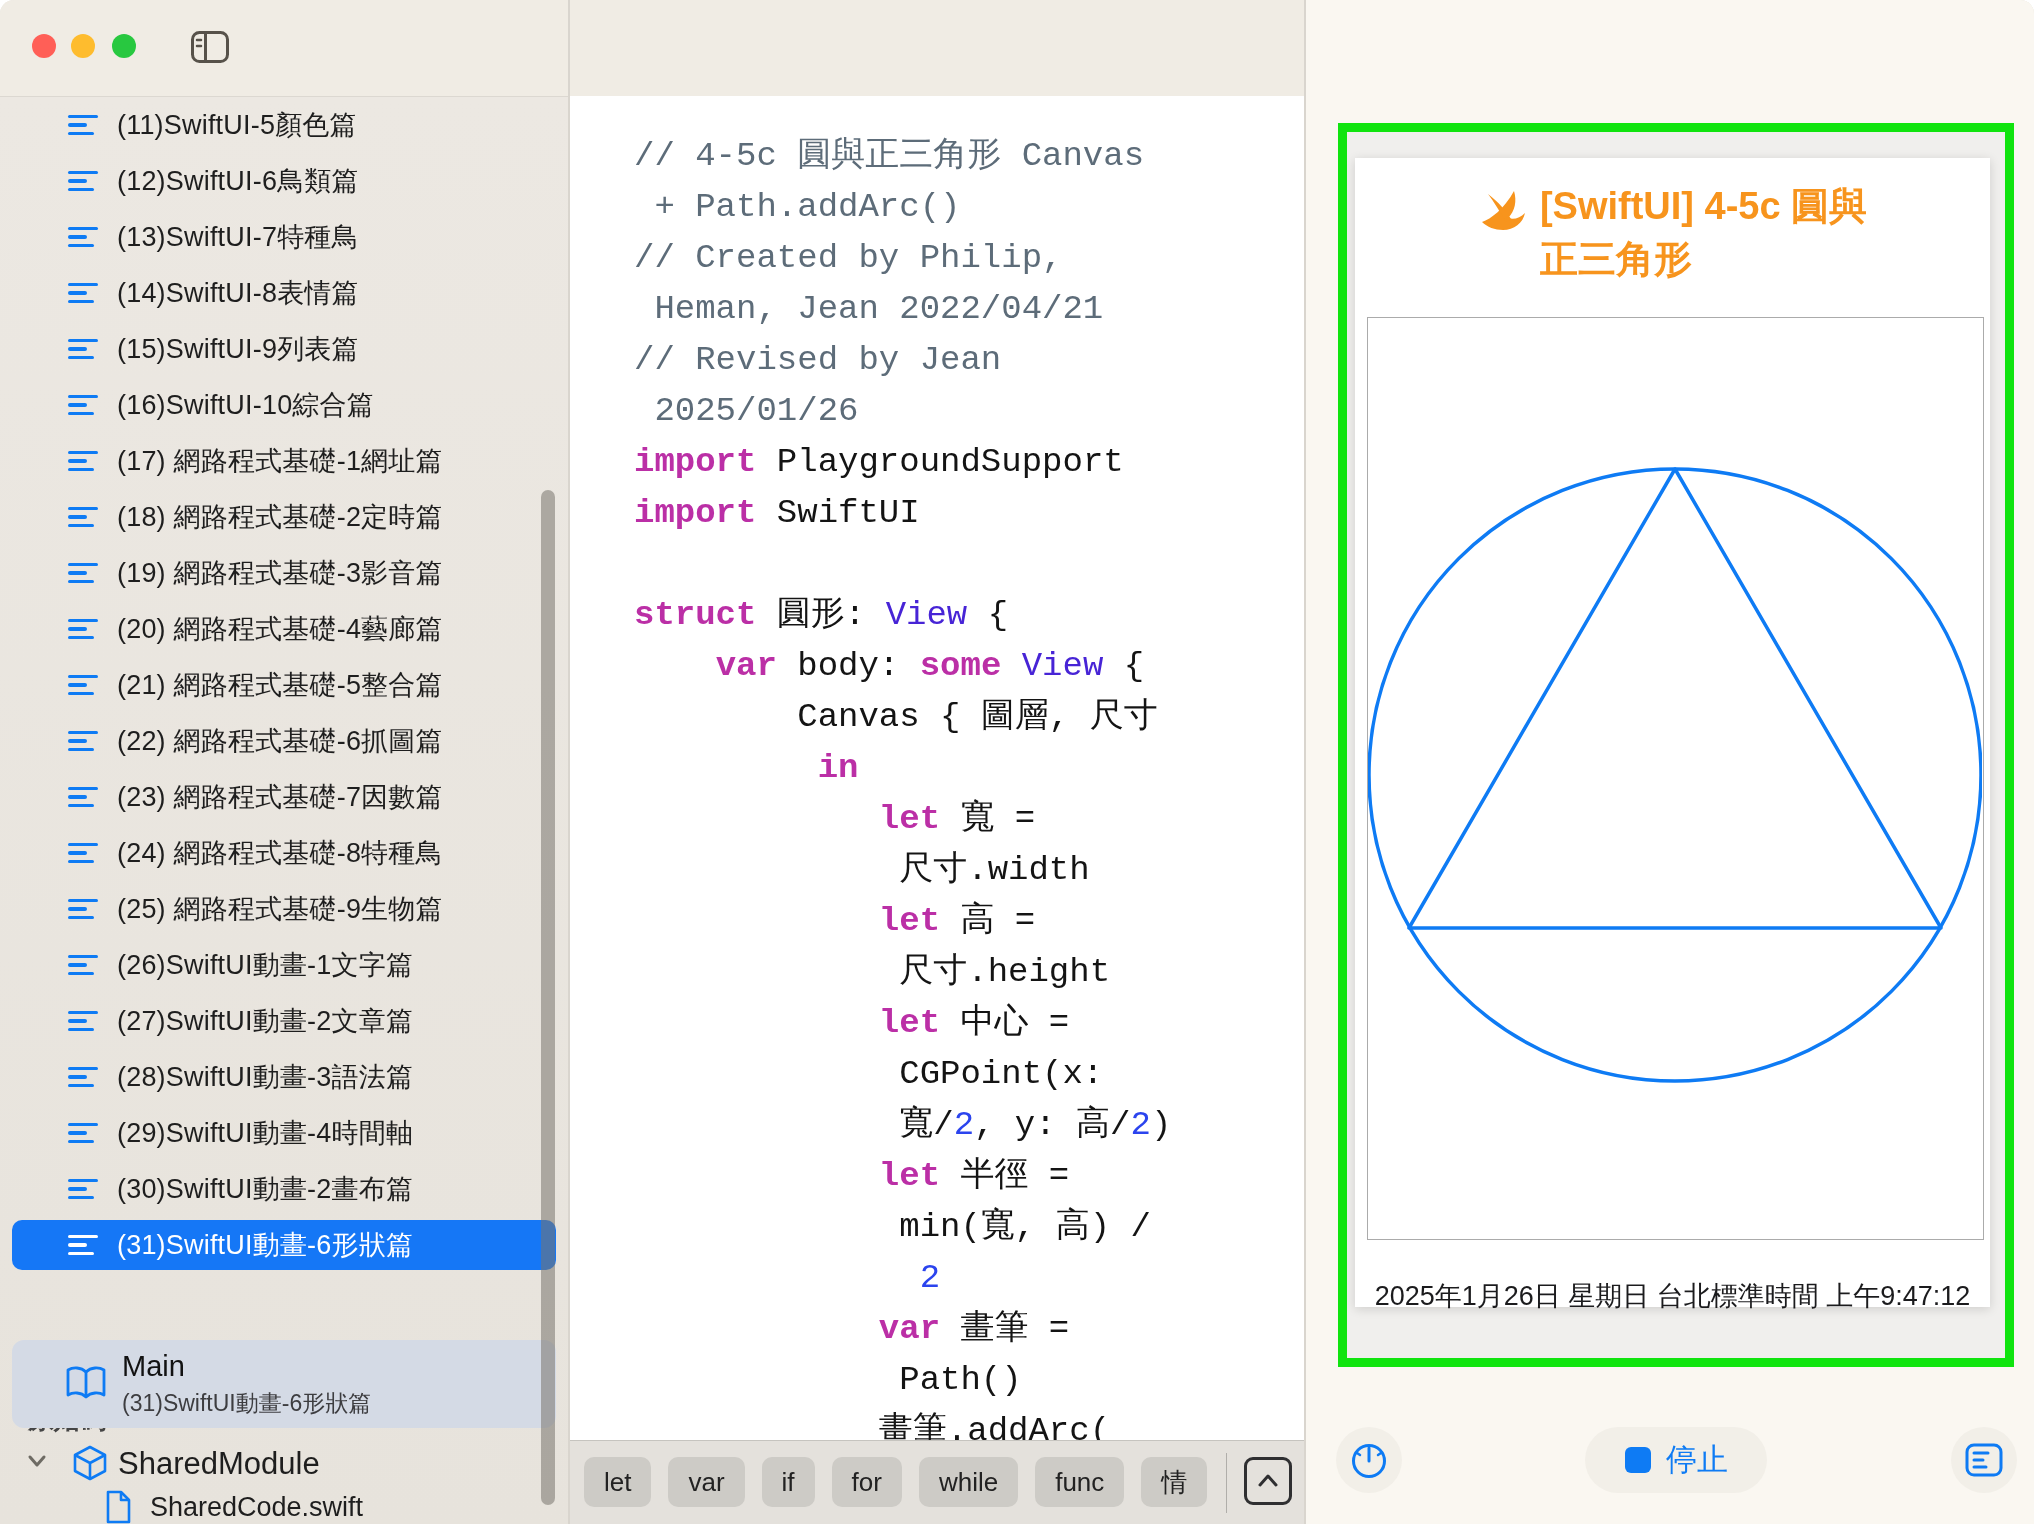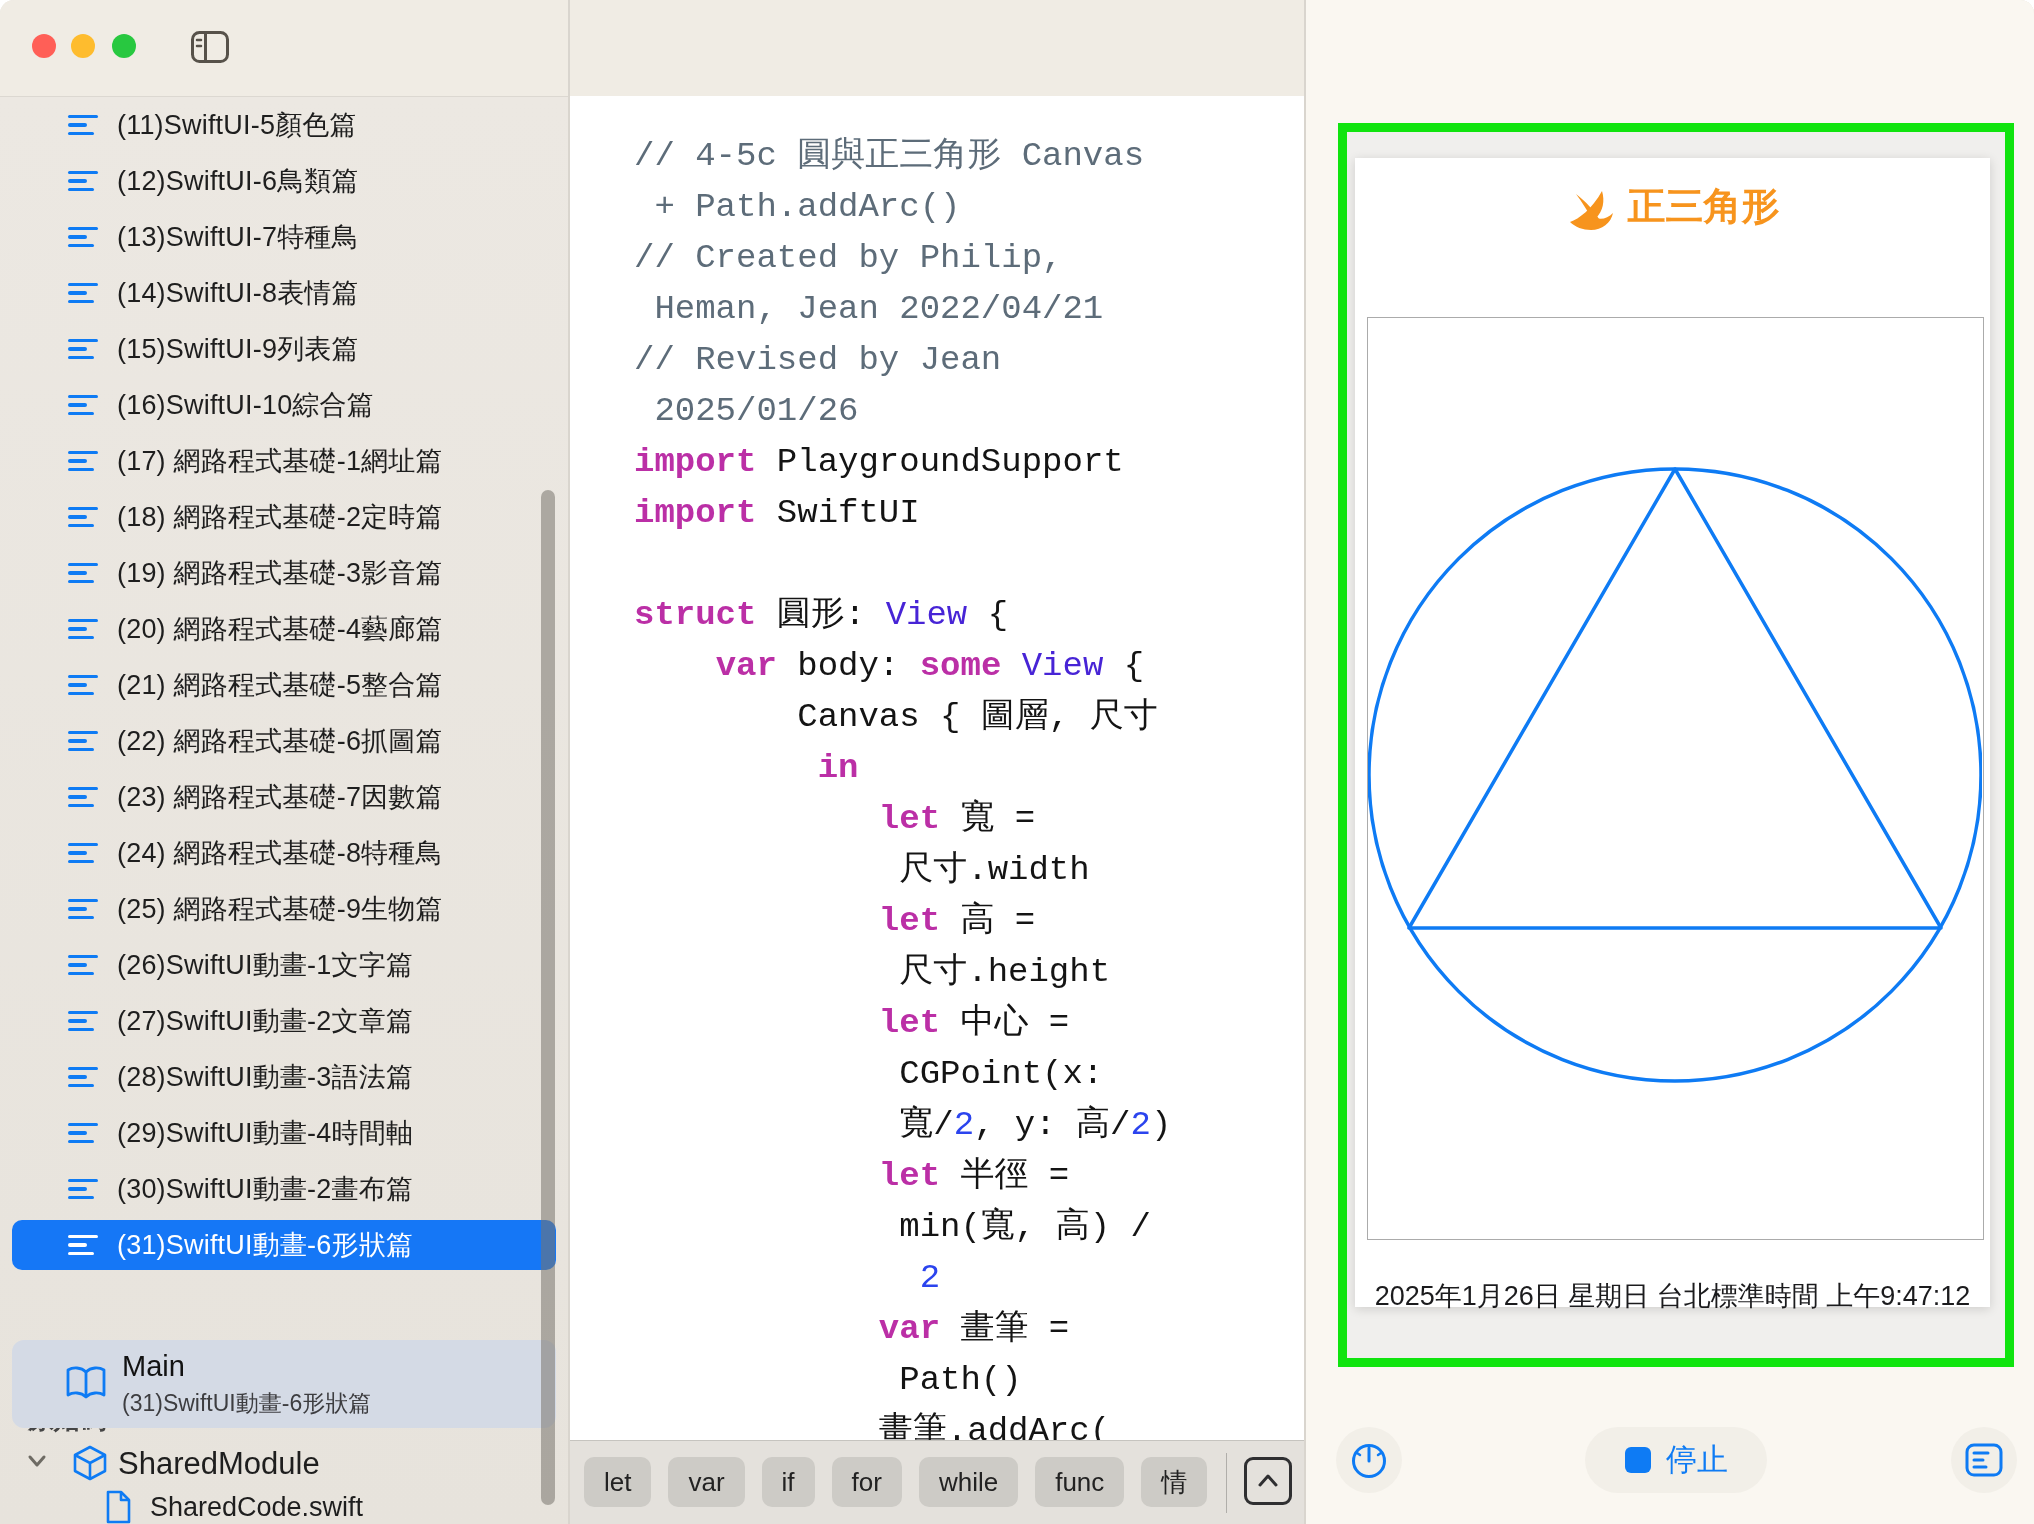--- a/index.html
+++ b/index.html
@@ -407,20 +407,21 @@
 
     <div id="live-card">
       <div id="card-title">
         <div id="swift-logo">
           <svg width="50" height="48" viewBox="0 0 50 48">
             <path d="M4 38 C13 35 26 25 36 7 C39 17 37 27 30 34 C36 36 42 34 47 29 C45 39 36 46 25 46 C17 46 9 43 4 38 Z" fill="#F7941D"></path>
             <path d="M10 10 C20 18 28 26 33 35 L28 38 C22 28 16 18 10 10 Z" fill="#F7941D"></path>
           </svg>
         </div>
         <div>
+          <div class="title-text">[SwiftUI] 4-5c 圓與</div>
           <div class="title-text">正三角形</div>
         </div>
       </div>
 
       <div id="draw-box">
         <svg width="614" height="920" viewBox="0 0 614 920">
           <circle cx="307" cy="457" r="306" fill="none" stroke="#0E7BF4" stroke-width="3.5"></circle>
           <polygon points="307,151 41,610 573,610" fill="none" stroke="#0E7BF4" stroke-width="3.5" stroke-linejoin="round"></polygon>
         </svg>
       </div>

